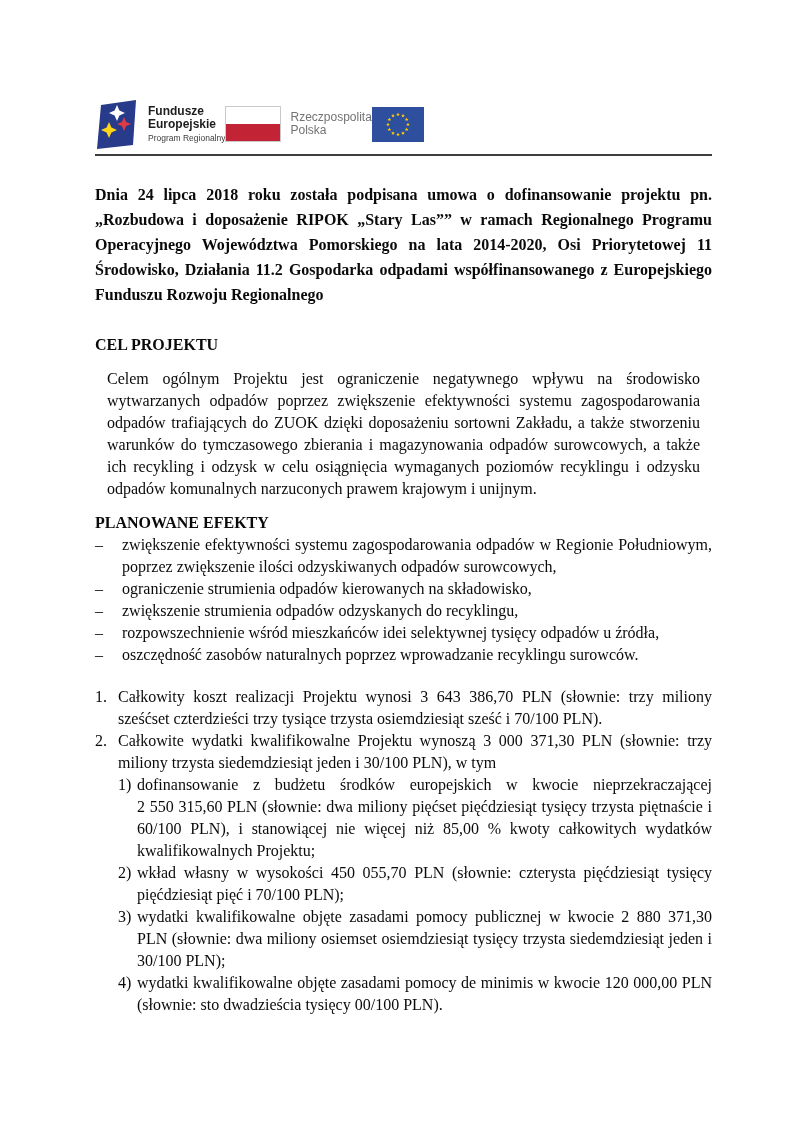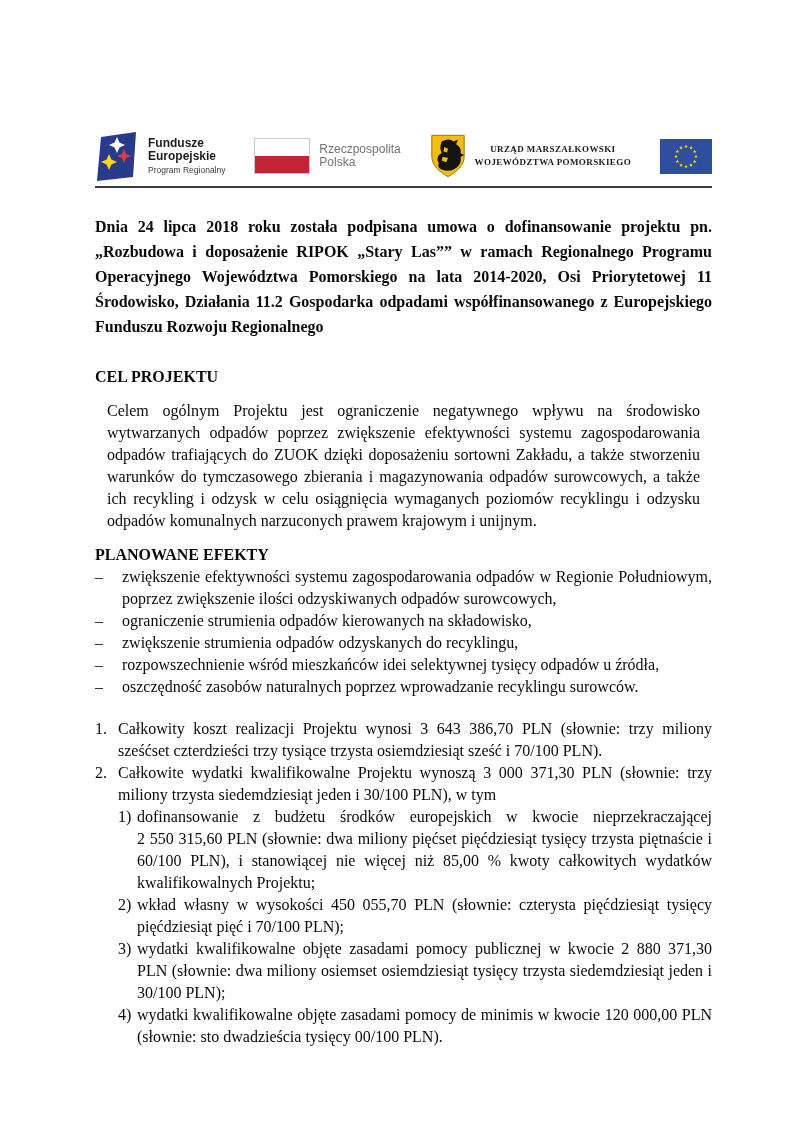--- a/index.html
+++ b/index.html
@@ -2,21 +2,21 @@
 <html lang="pl" style="--fe-blue: #283a8a; --star-red: #e03a45; --star-yellow: #ffd617; --poland-red: #c22335; --shield-gold: #f4bd0b; --griffin-black: #141414; --eu-blue: #2e4f9e; --eu-star-yellow: #ffcc00; --rule-gray: #3d3d3d;"><head>
 <meta charset="utf-8">
 <style>
   html,body{margin:0;padding:0;background:#e8e8e8;}
   .page{
     width:800px;height:1131px;margin:0 auto;background:#ffffff;
     box-sizing:border-box;padding:100px 88px 0 95px;position:relative;
     font-family:"Liberation Serif","DejaVu Serif",serif;color:#0a0a0a;
   }
   
-  .logos{display:flex;justify-content:space-between;align-items:center;height:48px;margin-top:32px;}
+  .logos{display:flex;justify-content:flex-start;align-items:center;height:48px;}
   .logo{display:flex;align-items:center;gap:9px;}
   .logo svg{display:block;flex:none;}
   .logo-text{font-family:"Liberation Sans","DejaVu Sans",sans-serif;line-height:1.1;}
   .lt-bold{font-weight:bold;font-size:12px;color:#1d1d1d;}
   .lt-small{font-size:8.5px;color:#3c3c3c;margin-top:2px;}
   .pl-name{font-weight:normal;font-size:12px;color:#737373;}
   .marshal-text{font-family:"Liberation Serif","DejaVu Serif",serif;font-weight:bold;
     font-size:9px;letter-spacing:.4px;color:#1a1a1a;text-align:center;line-height:1.5;}
   .eu-text{text-align:right;font-family:"Liberation Sans","DejaVu Sans",sans-serif;line-height:1.1;}
   .eu-name{font-weight:bold;font-size:12px;color:#1d1d1d;}
@@ -74,31 +74,20 @@
         <rect class="f-white" x="0.5" y="0.5" width="55" height="17.5"></rect>
         <rect class="f-pl-red" x="0.5" y="18" width="55" height="17.5"></rect>
         <rect class="pl-border" x="0.5" y="0.5" width="55" height="35"></rect>
       </svg>
       <div class="logo-text">
         <div class="pl-name">Rzeczpospolita</div>
         <div class="pl-name">Polska</div>
       </div>
     </div>
 
-    <div class="logo">
-      <svg width="36" height="46" viewBox="0 0 40 50">
-        <path class="f-gold" d="M2,2 L38,2 L38,25 C38,36 30,42 20,48 C10,42 2,36 2,25 Z" stroke="#8a6d00" stroke-width="1"></path>
-        <path class="f-black" d="M13,9 c-2,5 -2,9 0,13 c-5,2 -6,7 -3,11 c-2,3 0,6 3,7 c5,2 11,2 15,-1 c5,-3 7,-8 6,-13 l4,-2 -4,-2 c1,-4 -1,-8 -5,-10 l2,-5 -5,2 c-3,-3 -8,-3 -13,0 z"></path>
-        <path class="f-gold" d="M16,15 l4,2 -1,4 -4,-1 z M14,26 l6,1 -2,5 -5,-2 z"></path>
-      </svg>
-      <div class="marshal-text">
-        <div>URZĄD MARSZAŁKOWSKI</div>
-        <div>WOJEWÓDZTWA POMORSKIEGO</div>
-      </div>
-    </div>
 
     <div class="logo">
       <svg width="52" height="35" viewBox="0 0 52 35">
         <defs>
           <path id="eust" class="f-eu-star" d="M0,-2 L0.59,-0.62 L1.9,-0.62 L0.95,0.24 L1.18,1.62 L0,0.76 L-1.18,1.62 L-0.95,0.24 L-1.9,-0.62 L-0.59,-0.62 Z"></path>
         </defs>
         <rect class="f-eu-blue" x="0" y="0" width="52" height="35"></rect>
         <use href="#eust" transform="translate(26,7.5)"></use>
         <use href="#eust" transform="translate(31,8.84)"></use>
         <use href="#eust" transform="translate(34.66,12.5)"></use>

